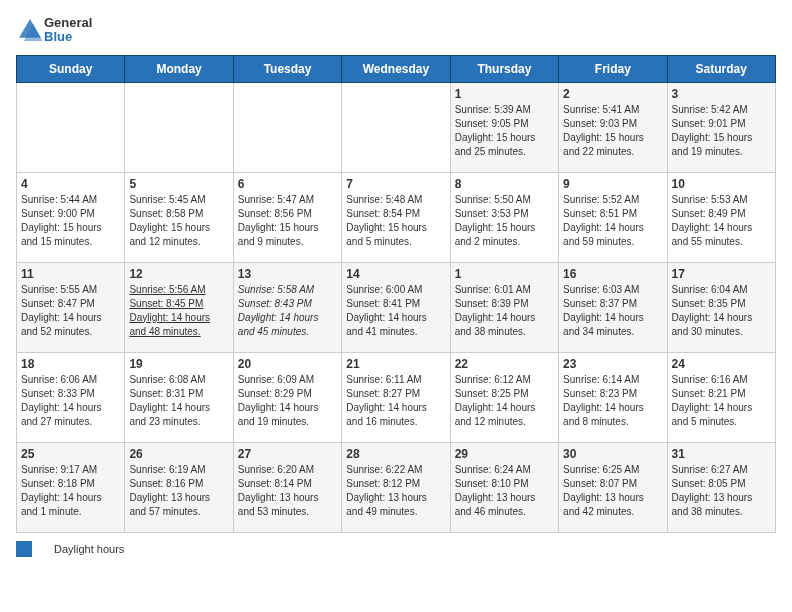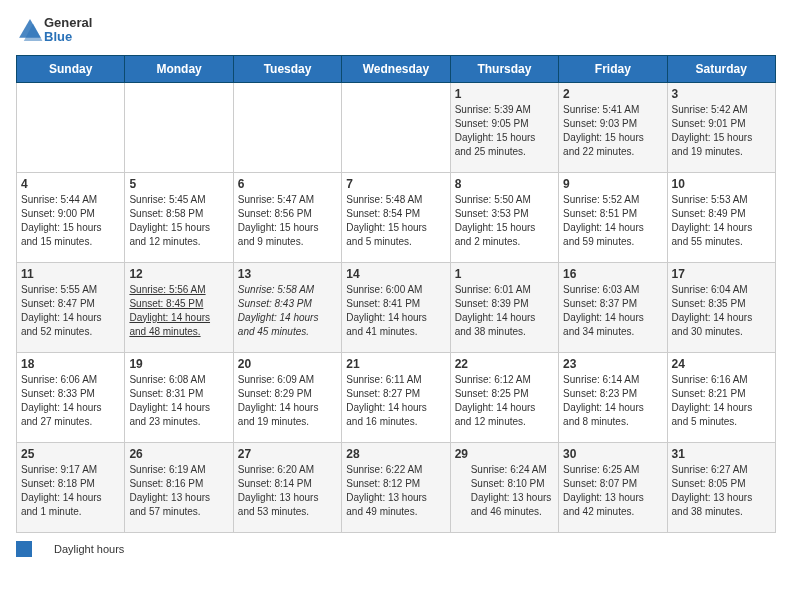--- a/index.html
+++ b/index.html
@@ -335,21 +335,21 @@
         </td>
         <td>
           <span class="day-number">28</span>
           <div class="day-info" style="white-space: pre-line;">Sunrise: 6:22 AM
 Sunset: 8:12 PM
 Daylight: 13 hours
 and 49 minutes.</div>
         </td>
         <td>
           <span class="day-number">29</span>
-          <div class="day-info" style="white-space: pre-line; margin-left: 16px;">Sunrise: 6:24 AM
+          <div class="day-info" style="white-space: pre-line;">Sunrise: 6:24 AM
 Sunset: 8:10 PM
 Daylight: 13 hours
 and 46 minutes.</div>
         </td>
         <td>
           <span class="day-number">30</span>
           <div class="day-info" style="white-space: pre-line;">Sunrise: 6:25 AM
 Sunset: 8:07 PM
 Daylight: 13 hours
 and 42 minutes.</div>

